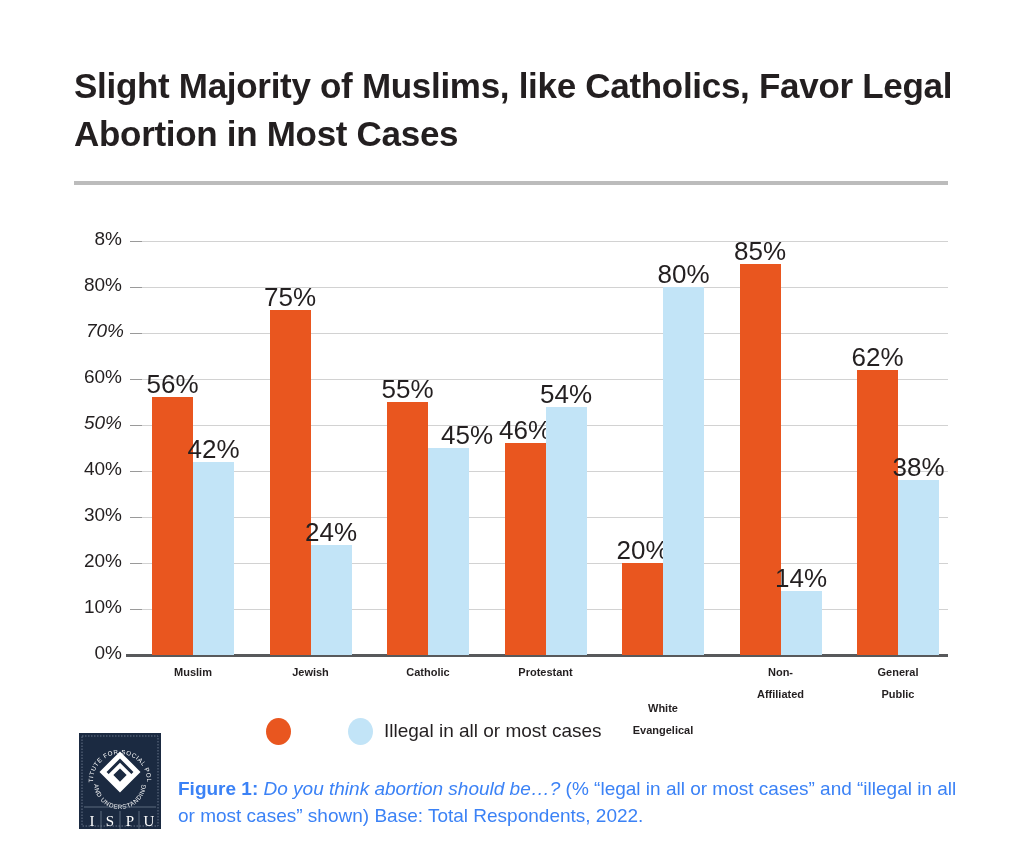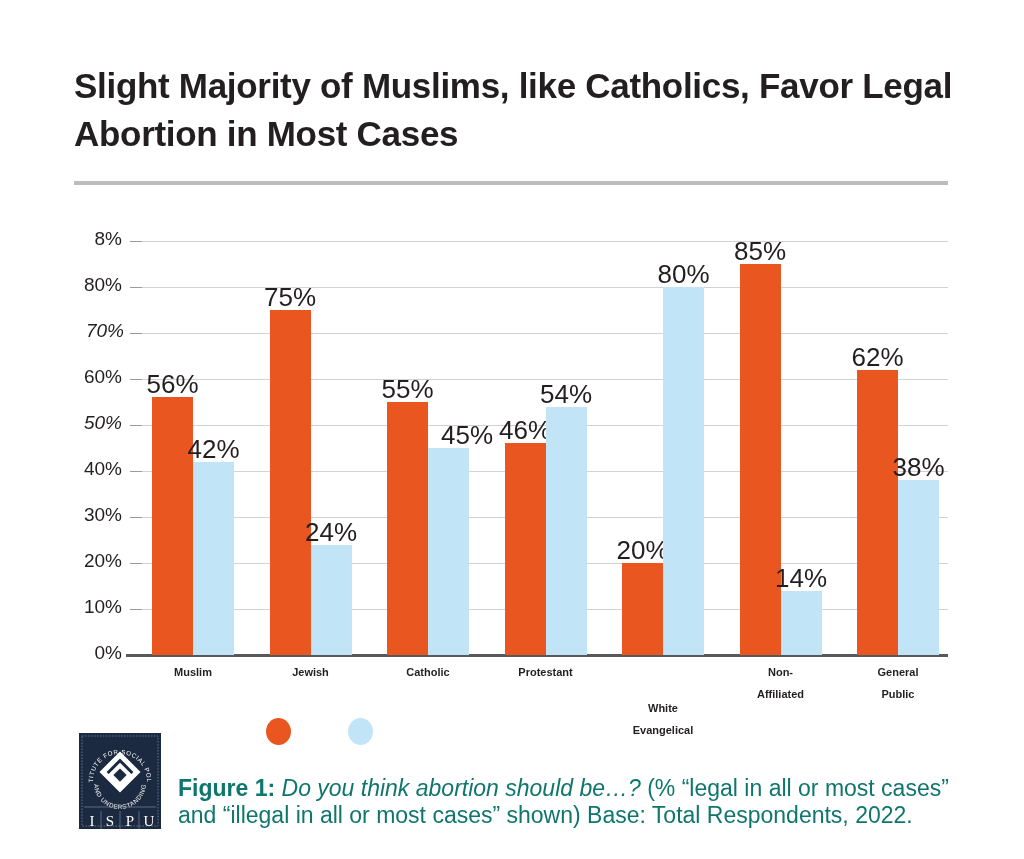--- a/index.html
+++ b/index.html
@@ -67,21 +67,21 @@
   .legend-dot{
     width:25px;height:27px;border-radius:50%;margin-right:11px;flex:none;
   }
   .legend-dot.legal{background:#e9561f;}
   .legend-dot.illegal{background:#c2e4f7;}
   .legend-text{font-size:19px;color:#231f20;white-space:nowrap;}
 
   
   .caption{
     position:absolute;left:178px;top:775px;width:790px;
-    font-size:23px;line-height:27px;color:#0f766e;
+    font-size:19px;line-height:27px;color:#3b82f6;
   }
   .caption b{font-weight:bold;}
   .caption i{font-style:italic;}
 
   
   .logo{
     position:absolute;left:79px;top:733px;width:82px;height:96px;
     background:#1b2a41;overflow:hidden;
   }
   .logo-inner{position:absolute;left:0;top:0;width:82px;height:96px;}
@@ -169,20 +169,21 @@
         <div class="xlabel" style="left: 823px; top: 661px;"><span>General</span><br><span>Public</span></div>
       </div>
   </div>
 
   <div class="legend">
     <div class="legend-item">
       <span class="legend-dot legal"></span>
     </div>
     <div class="legend-item">
       <span class="legend-dot illegal"></span>
+      <span class="legend-text">Illegal in all or most cases</span>
     </div>
   </div>
 
   <div class="caption">
     <b>Figure 1:</b><i> Do you think abortion should be…? </i><span>(% “legal in all or most cases” and “illegal in all or most cases” shown) Base: Total Respondents, 2022.</span>
   </div>
 
   <div class="logo">
     <svg class="logo-inner" viewBox="0 0 82 96">
       <rect x="0" y="0" width="82" height="96" fill="#1b2a41"></rect>

